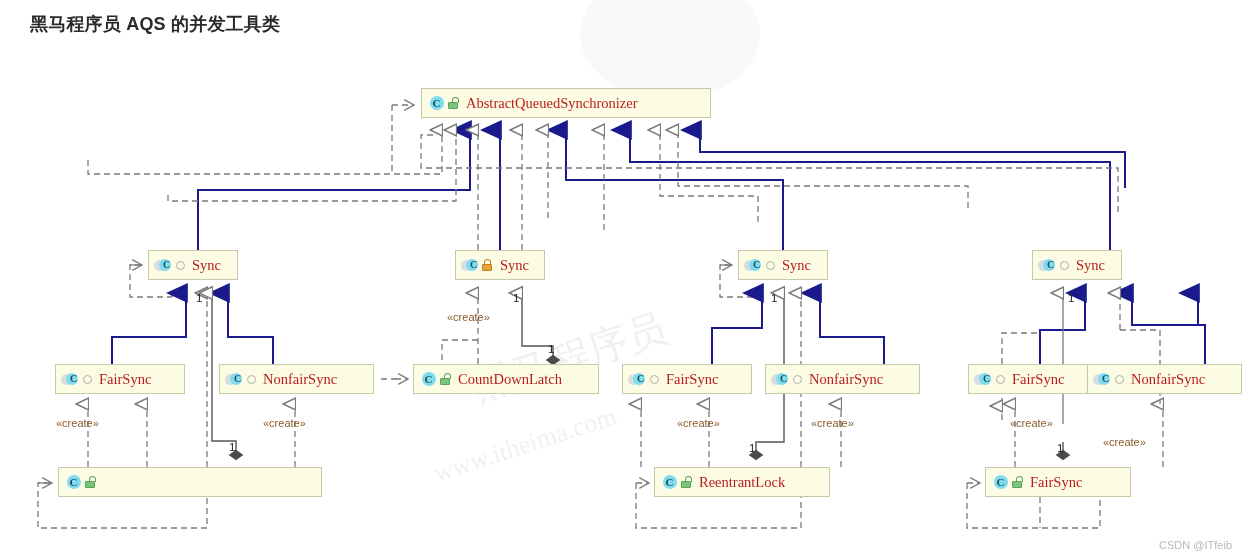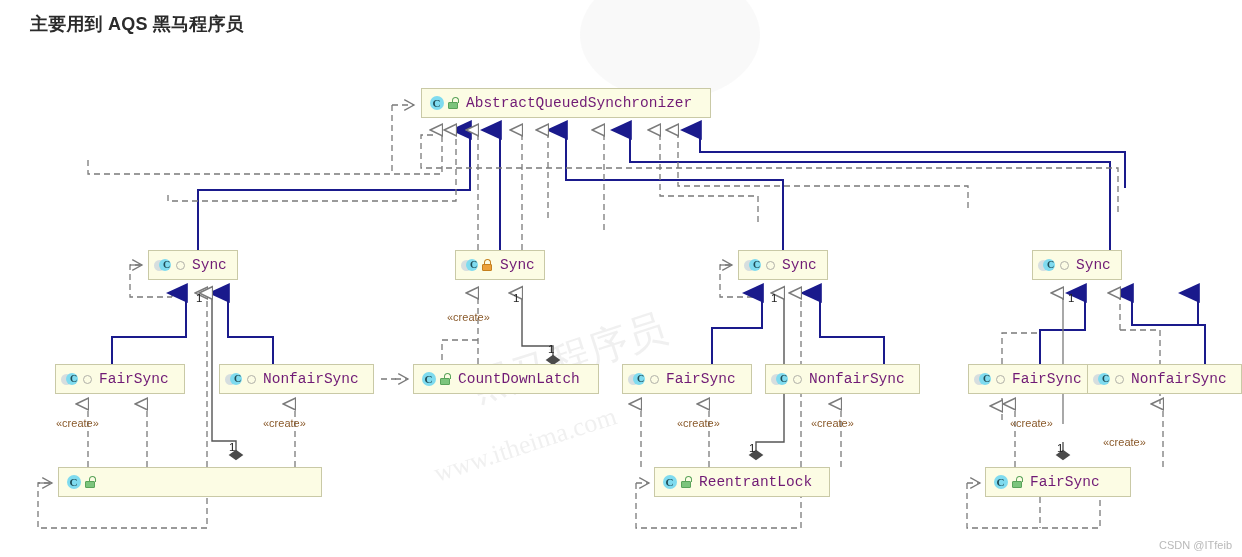--- a/index.html
+++ b/index.html
@@ -109,23 +109,23 @@
     border-radius: 4px 4px 0 0;
   }
   .vis.pkg {
     width: 9px; height: 9px;
     border: 1.4px solid #b0b0a8;
     border-radius: 50%;
     background: transparent;
     margin-left: 1px;
   }
   .node .nm {
-    font-family: Liberation Mono, monospace;
+    font-family: Liberation Serif, serif;
     font-size: 14.5px;
-    color: #701a75;
+    color: #b91c1c;
     line-height: 1;
   }
 
   .label {
     position: absolute;
     font-family: "Liberation Sans", sans-serif;
     font-size: 11px;
     color: #8a5a2b;
     white-space: nowrap;
   }
@@ -156,21 +156,21 @@
 </style>
 </head>
 <body>
 
 <div id="root">
 
   <div class="wm" style="left:580px; top:-30px; width:180px; height:130px; border-radius:50%; background:rgba(200,200,200,0.10);"></div>
   <div class="wm" style="left:470px; top:330px; font-size:40px; transform:rotate(-18deg);">黑马程序员</div>
   <div class="wm" style="left:430px; top:430px; font-size:26px; transform:rotate(-18deg);">www.itheima.com</div>
 
-  <div id="title">主要用到 AQS 黑马程序员</div>
+  <div id="title">黑马程序员 AQS 的并发工具类</div>
 
   <svg id="svg-layer" viewBox="0 0 1242 557" xmlns="http://www.w3.org/2000/svg">
     <defs>
       <marker id="gen-solid" viewBox="0 0 12 12" refX="6" refY="11" markerWidth="11" markerHeight="11" orient="auto-start-reverse">
         <path d="M6 0 L11.5 12 L0.5 12 Z" fill="#1a1a8c"></path>
       </marker>
       <marker id="gen-hollow" viewBox="0 0 12 12" refX="6" refY="11" markerWidth="11" markerHeight="11" orient="auto-start-reverse">
         <path d="M6 1 L11 11.5 L1 11.5 Z" fill="#ffffff" stroke="#7a7a7a" stroke-width="1.2"></path>
       </marker>
       <marker id="dep-open" viewBox="0 0 12 12" refX="10" refY="6" markerWidth="10" markerHeight="10" orient="auto">

